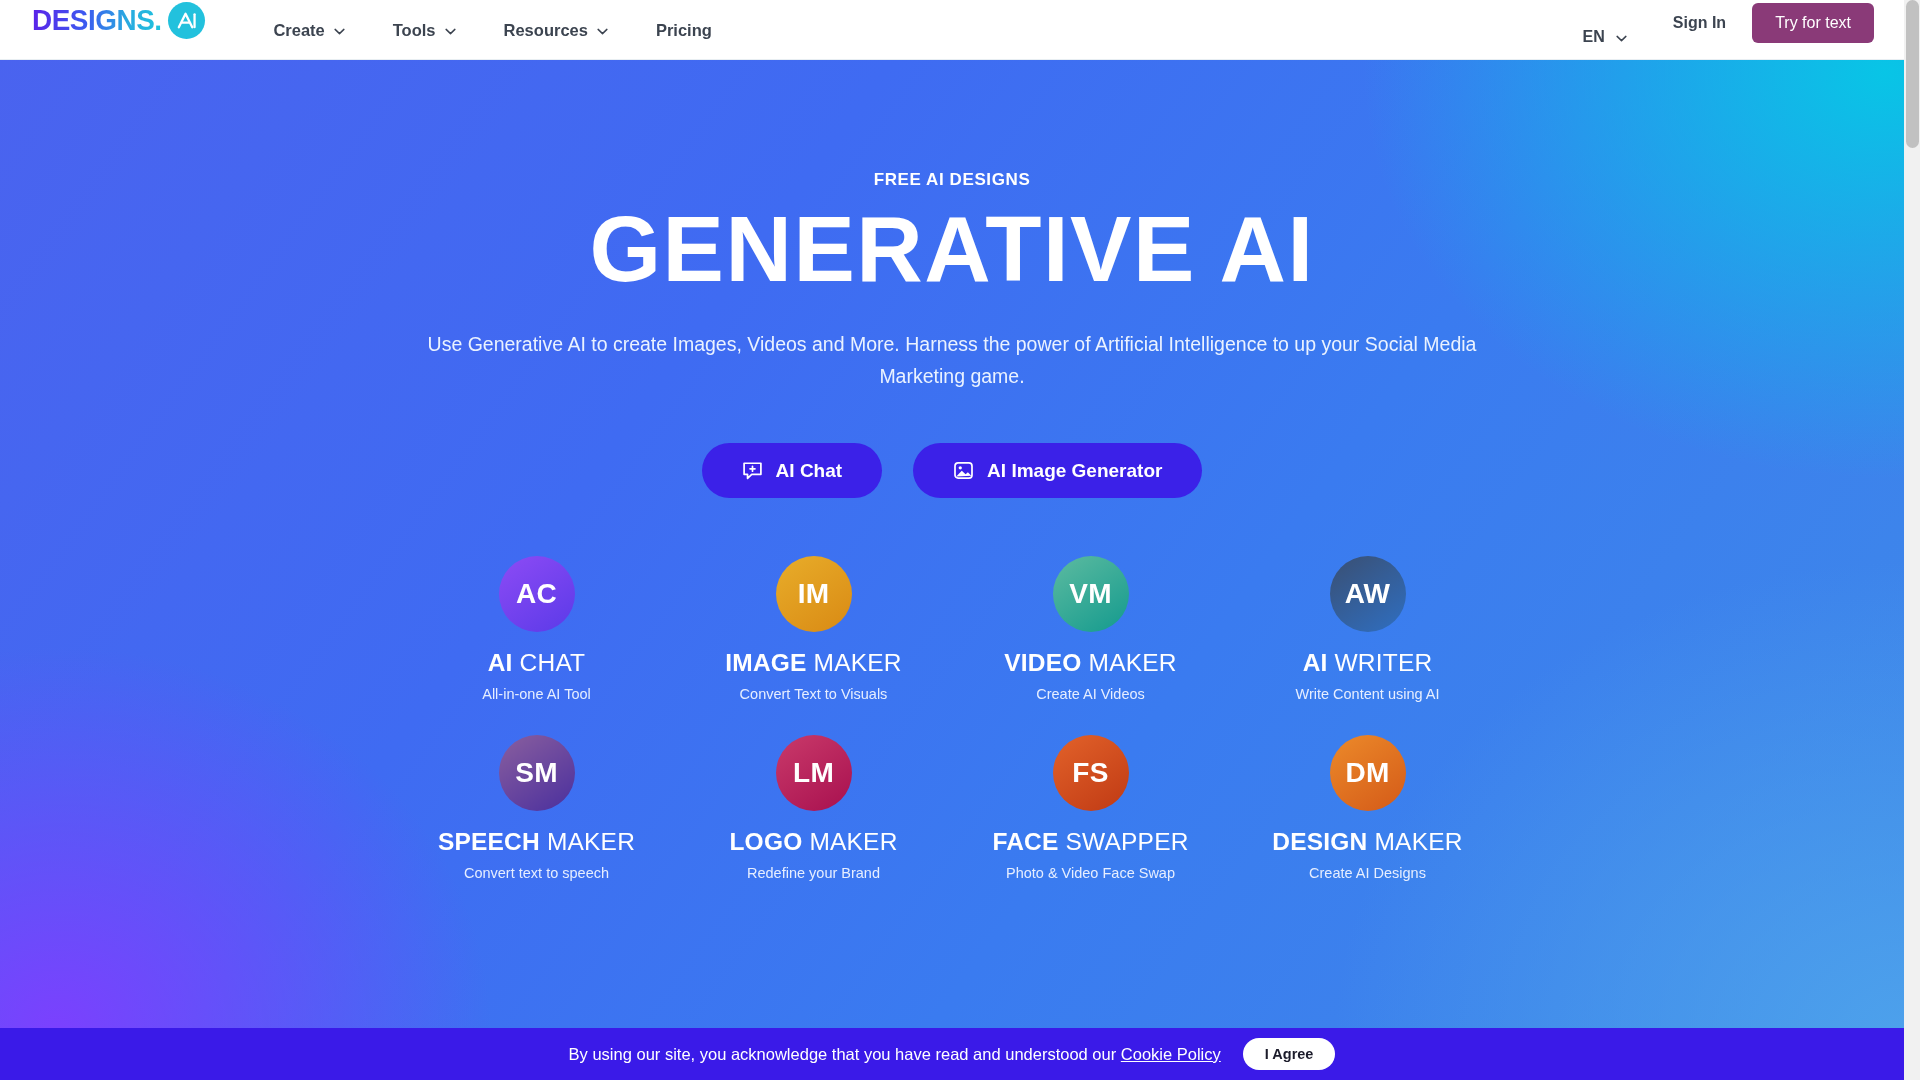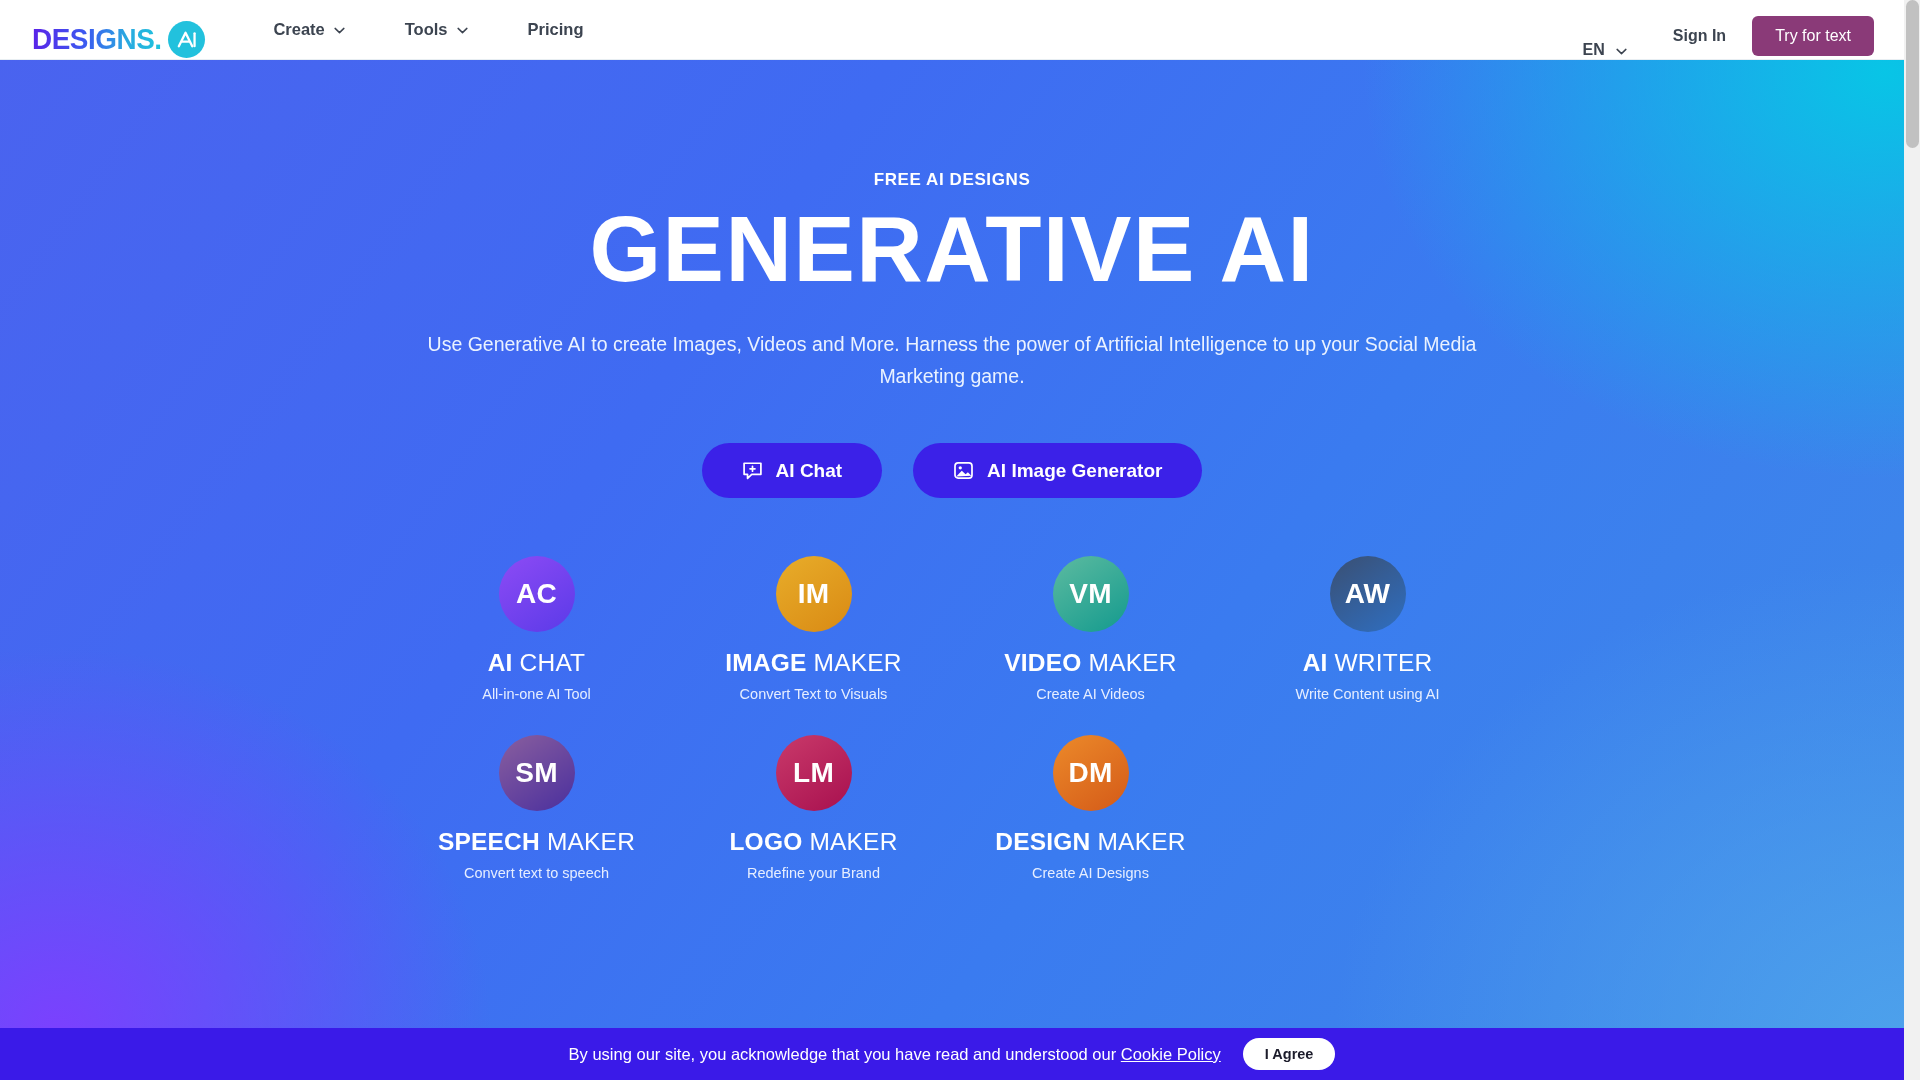--- a/index.html
+++ b/index.html
@@ -11,21 +11,21 @@
   body {
     background: #ffffff;
     position: relative;
   }
 
   
   .navbar {
     position: absolute; top: 0; left: 0;
     width: 1904px; height: 60px;
     background: #ffffff;
-    display: flex; align-items: flex-end;
+    display: flex; align-items: flex-start;
     z-index: 40;
     border-bottom: 1px solid #e8eef2;
   }
   .logo {
     display: flex; align-items: center;
     margin-left: 32px; margin-right: 44px;
     height: 40px;
   }
   .logo-word {
     font-size: 30px; font-weight: 700; letter-spacing: -0.5px;
@@ -38,21 +38,21 @@
   }
   .logo-badge {
     width: 37px; height: 37px; border-radius: 50%;
     background: #22c1dd;
     margin-left: -3px;
     display: flex; align-items: center; justify-content: center;
     position: relative;
   }
   .logo-badge svg { display: block; }
 
-  .nav-links { display: flex; align-items: center; gap: 12px; }
+  .nav-links { display: flex; align-items: center; gap: 0px; }
   .nav-link {
     display: flex; align-items: center; gap: 9px;
     font-size: 16.5px; font-weight: 700; color: #3c4450;
     padding: 0 24px; height: 60px; cursor: pointer;
     white-space: nowrap;
   }
   .chev {
     width: 11px; height: 7px; display: inline-block;
     position: relative; top: 1px;
   }
@@ -227,20 +227,28 @@
     </div>
     <div class="nav-link">
       <span>Tools</span>
       <span class="chev">
         <svg width="11" height="7" viewBox="0 0 12 8" fill="none">
             <path d="M1 1.6 L6 6.4 L11 1.6" stroke="#3c4450" stroke-width="1.7" stroke-linecap="round" stroke-linejoin="round"></path>
           </svg>
       </span>
     </div>
     <div class="nav-link">
+      <span>Resources</span>
+      <span class="chev">
+        <svg width="11" height="7" viewBox="0 0 12 8" fill="none">
+            <path d="M1 1.6 L6 6.4 L11 1.6" stroke="#3c4450" stroke-width="1.7" stroke-linecap="round" stroke-linejoin="round"></path>
+          </svg>
+      </span>
+    </div>
+    <div class="nav-link">
       <span>Pricing</span>
     </div>
   </div>
 
   <div class="nav-right">
     <div class="lang">
       <span>EN</span>
       <span class="chev">
         <svg width="11" height="7" viewBox="0 0 12 8" fill="none">
             <path d="M1 1.6 L6 6.4 L11 1.6" stroke="#3c4450" stroke-width="1.7" stroke-linecap="round" stroke-linejoin="round"></path>
@@ -343,20 +351,30 @@
         <div class="tool-circle" id="c5" style="background: linear-gradient(145deg, rgb(201, 58, 106) 0%, rgb(168, 16, 79) 100%);">
           <span>LM</span>
         </div>
         <div class="tool-title">
           <b>LOGO</b>
           <span>MAKER</span>
         </div>
         <div class="tool-sub">Redefine your Brand</div>
       </div>
 
+      <div class="tool">
+        <div class="tool-circle" id="c6" style="background: linear-gradient(145deg, rgb(226, 98, 42) 0%, rgb(192, 58, 20) 100%);">
+          <span>FS</span>
+        </div>
+        <div class="tool-title">
+          <b>FACE</b>
+          <span>SWAPPER</span>
+        </div>
+        <div class="tool-sub">Photo &amp; Video Face Swap</div>
+      </div>
 
       <div class="tool">
         <div class="tool-circle" id="c7" style="background: linear-gradient(145deg, rgb(236, 138, 42) 0%, rgb(212, 90, 24) 100%);">
           <span>DM</span>
         </div>
         <div class="tool-title">
           <b>DESIGN</b>
           <span>MAKER</span>
         </div>
         <div class="tool-sub">Create AI Designs</div>

